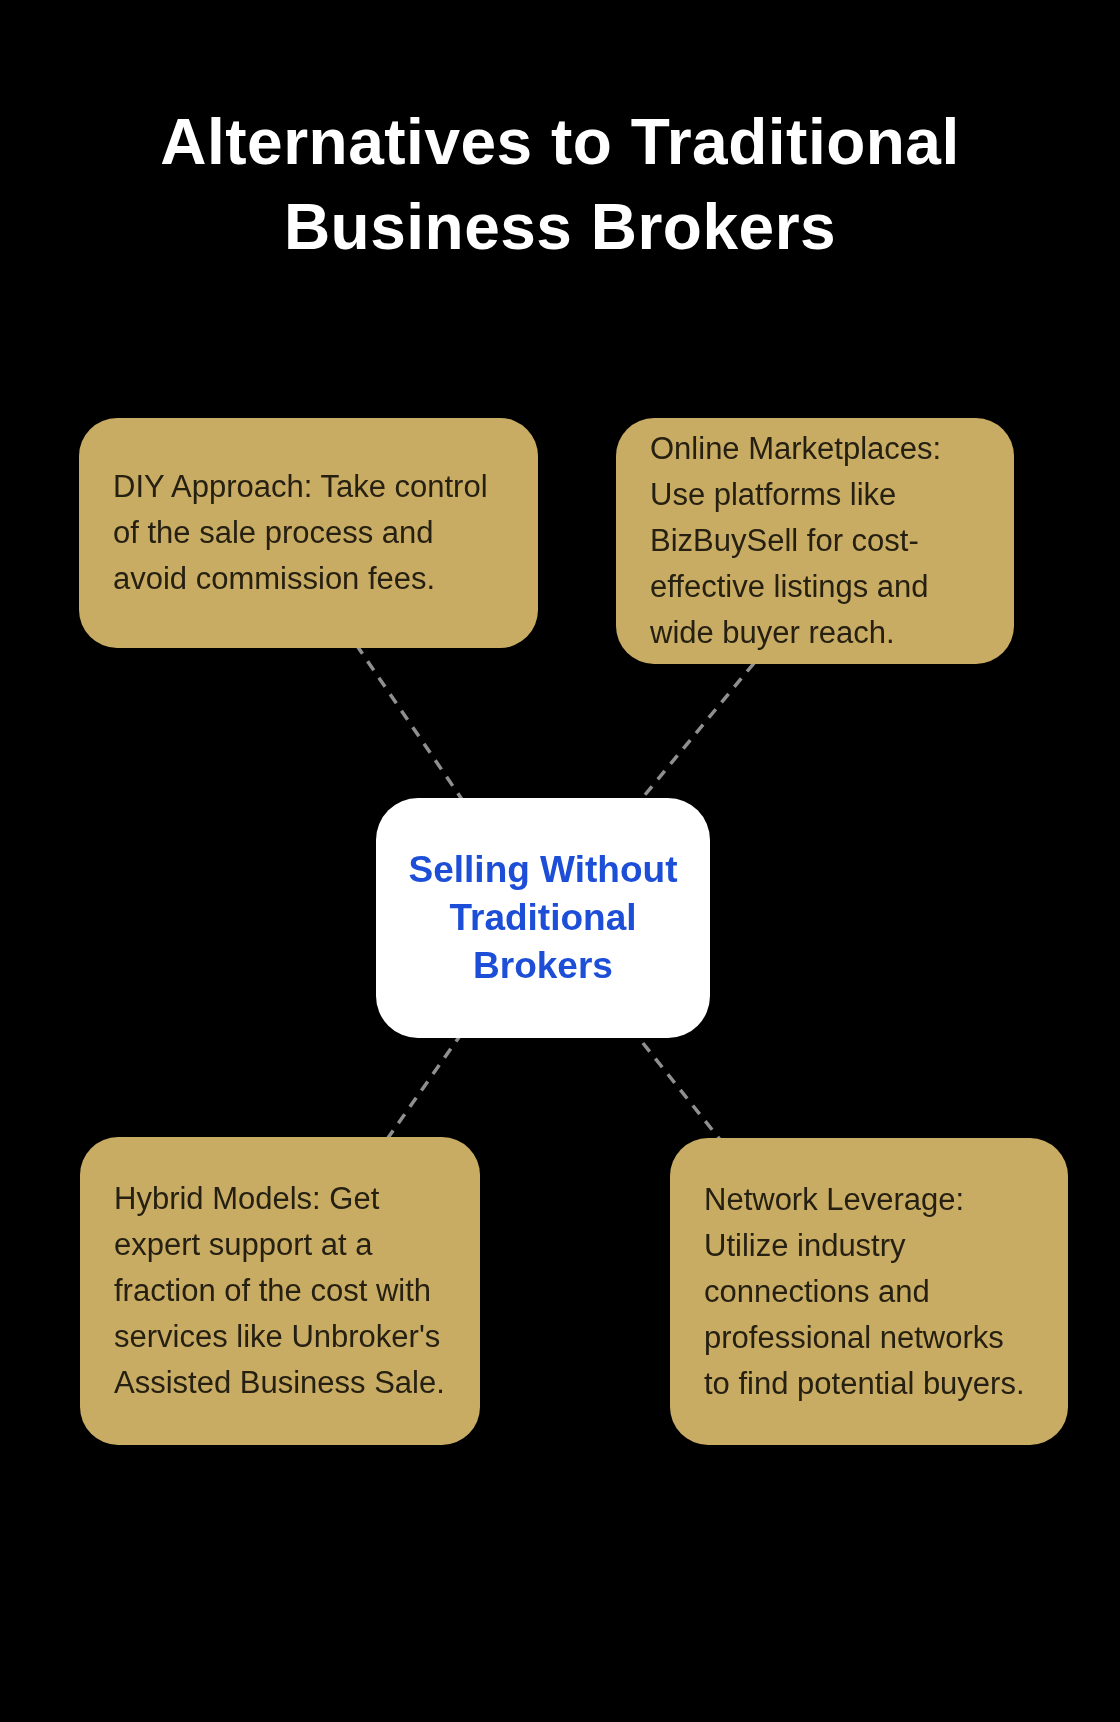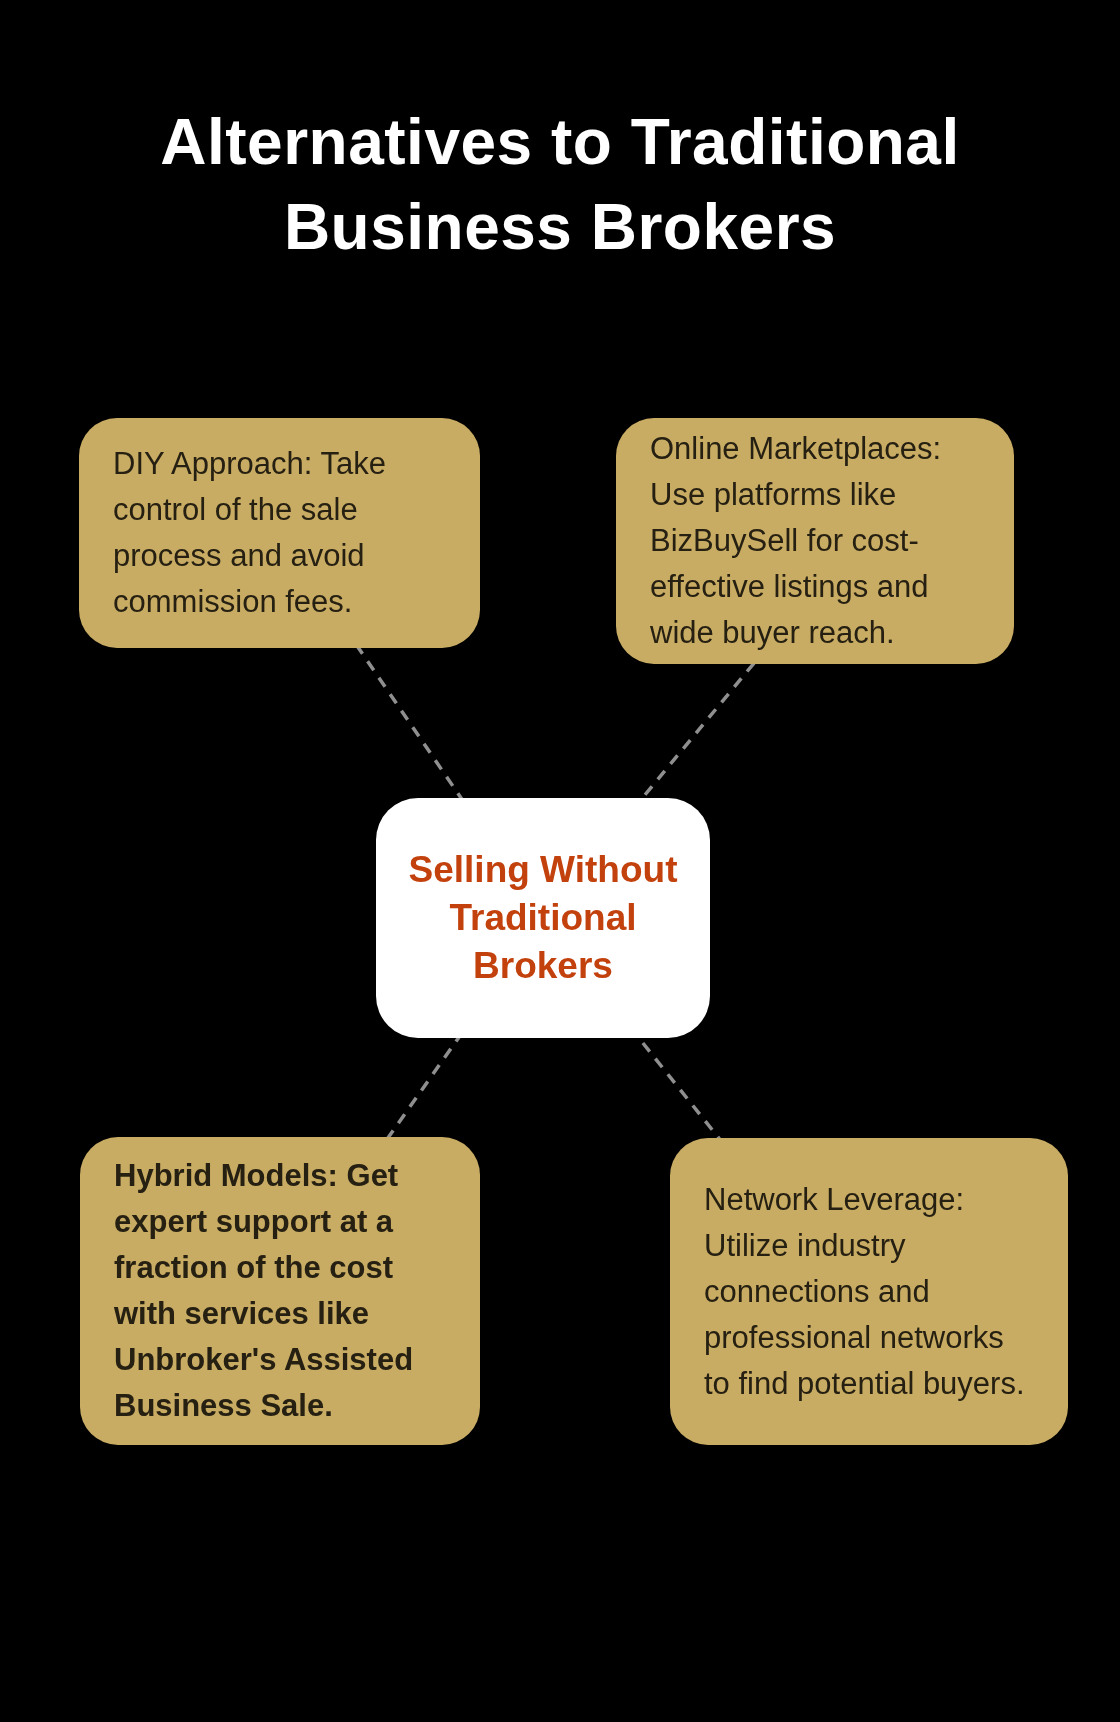--- a/index.html
+++ b/index.html
@@ -42,34 +42,34 @@
     border-radius: 38px;
     color: #262012;
     font-size: 31px;
     line-height: 46px;
     display: flex;
     align-items: center;
     padding: 0 34px;
     box-sizing: border-box;
   }
   .node p { margin: 0; }
-  .node-tl { left: 79px;  top: 418px;  width: 401px; height: 230px; }
+  .node-tl { left: 79px;  top: 418px;  width: 459px; height: 230px; }
   .node-tr { left: 616px; top: 418px;  width: 398px; height: 246px; }
-  .node-bl { left: 80px;  top: 1137px; width: 400px; height: 308px; font-weight: bold; }
+  .node-bl { left: 80px;  top: 1137px; width: 400px; height: 308px; }
   .node-br { left: 642px; top: 1138px; width: 398px; height: 307px; margin-left: 28px; }
   .center-node {
     position: absolute;
     z-index: 2;
     left: 376px;
     top: 798px;
     width: 334px;
     height: 240px;
     background: #FFFFFF;
     border-radius: 42px;
-    color: #c2410c;
+    color: #1d4ed8;
     font-weight: 700;
     font-size: 37px;
     line-height: 48px;
     display: flex;
     align-items: center;
     justify-content: center;
     text-align: center;
     padding: 0 26px;
     box-sizing: border-box;
   }

